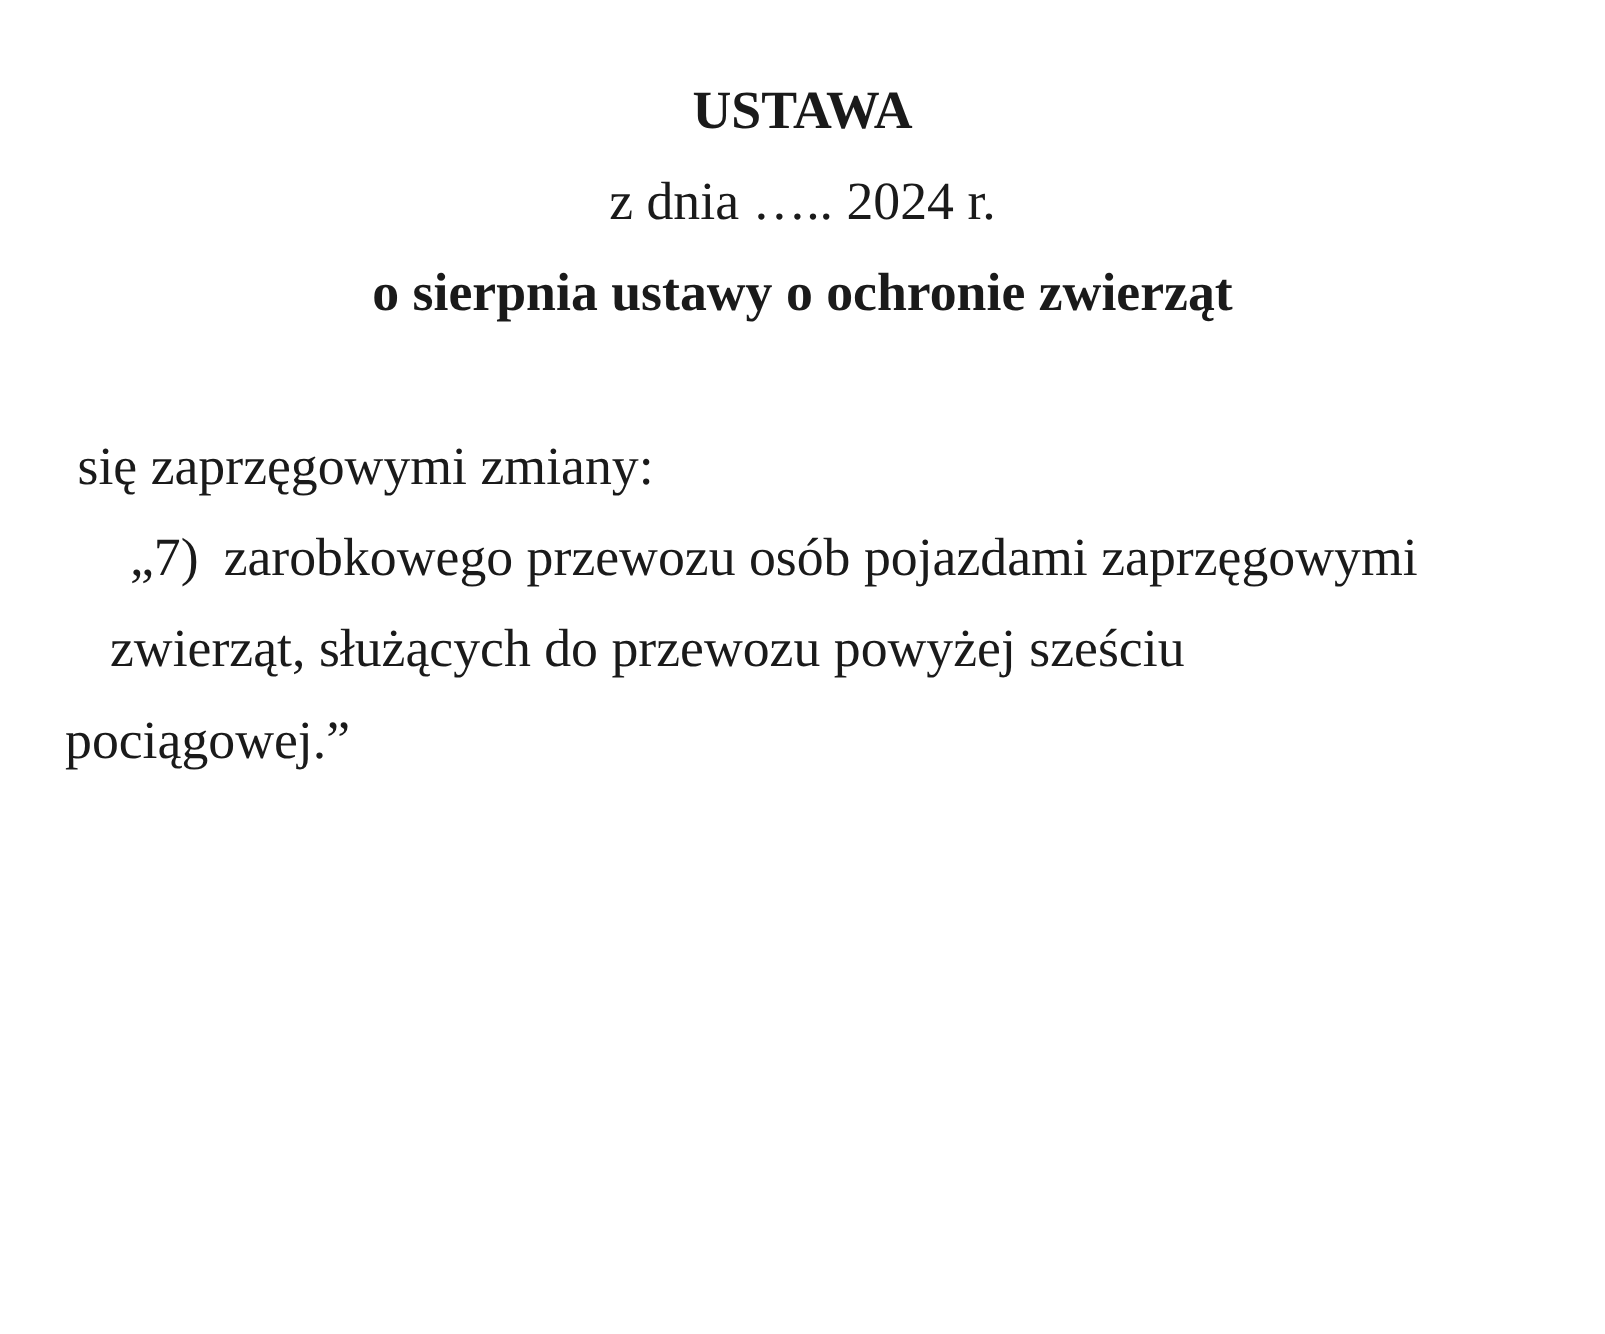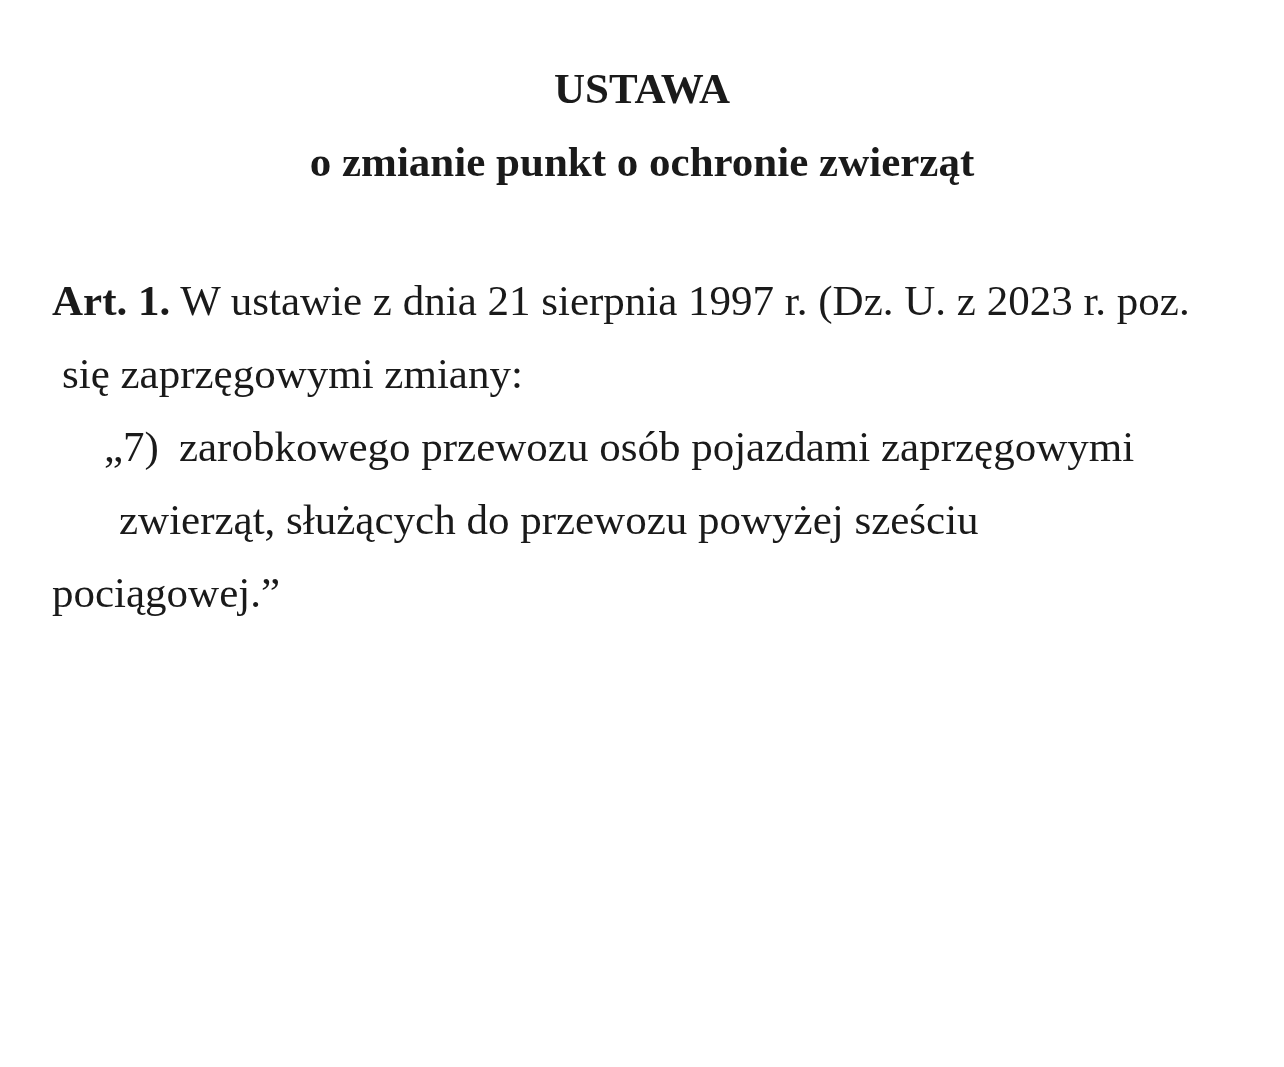--- a/index.html
+++ b/index.html
@@ -30,39 +30,39 @@
   .line.center {
     padding-left: 0;
     padding-right: 0;
     text-align: center;
     white-space: nowrap;
   }
   .line.blank { height: 66px; }
   .bold { font-weight: bold; }
   .indent-small { padding-left: 62px; }
   .indent-pt7  { padding-left: 104px; }
-  .indent-zw   { padding-left: 119px; }
+  .indent-zw   { padding-left: 88px; }
   .tab-gap {
     display: inline-block;
     width: 86px;
     height: 1px;
   }
   .num7 { margin-right: 20px; }
 </style>
 </head>
 <body style="background: rgb(255, 255, 255);">
 
 <div class="page" style="background: rgb(255, 255, 255); color: rgb(26, 26, 26);">
 
   <p class="line center bold">USTAWA</p>
-  <p class="line center bold">o zmianie punkt o ochronie zwierząt</p>
+  <p class="line center">z dnia ….. 2024 r.</p>
+  <p class="line center bold">o sierpnia ustawy o ochronie zwierząt</p>
 
   <p class="line blank"></p>
 
-  <p class="line"><span class="bold">Art. 1.</span><span> W ustawie z dnia 21 sierpnia 1997 r. (Dz. U. z 2023 r. poz.</span></p>
 
 
   <p class="line indent-small">się zaprzęgowymi zmiany:</p>
 
 
   <p class="line indent-pt7"><span class="num7">„7)</span><span>zarobkowego przewozu osób pojazdami zaprzęgowymi</span></p>
 
 
   <p class="line indent-zw">zwierząt, służących do przewozu powyżej sześciu</p>
 

